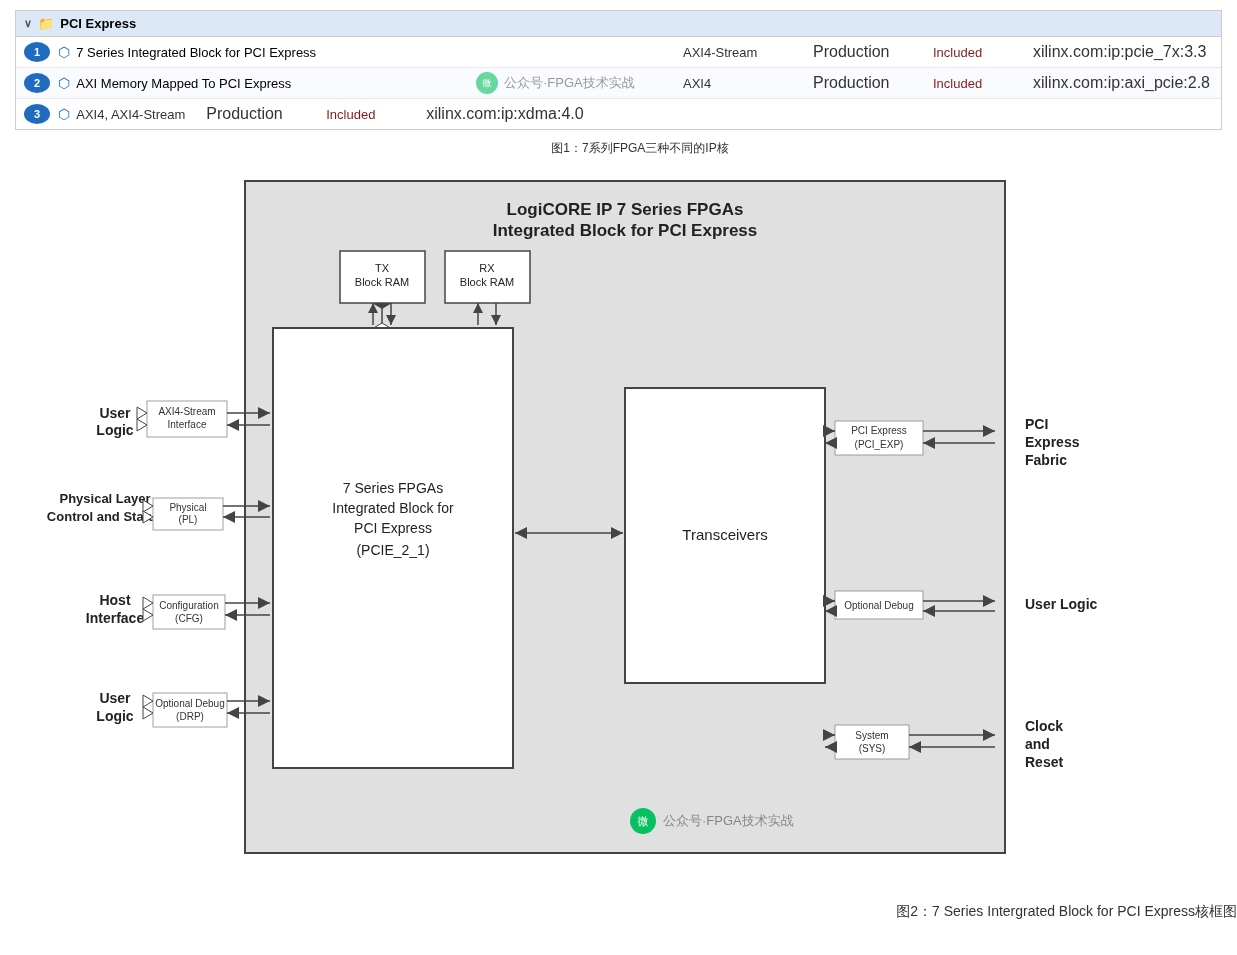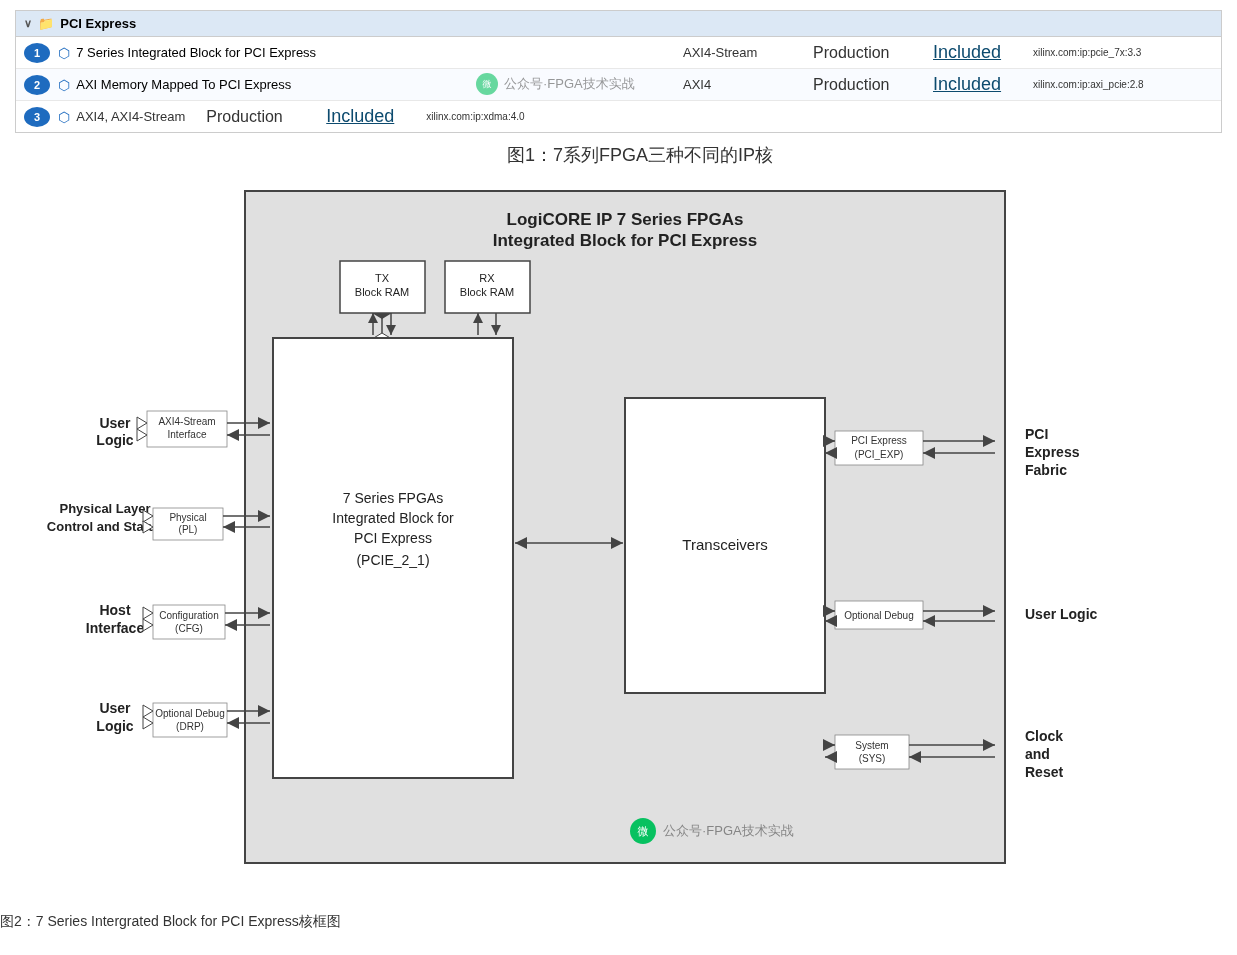--- a/index.html
+++ b/index.html
@@ -73,27 +73,26 @@
       font-size: 13px;
       color: #333;
     }
     .row-status {
       width: 120px;
       font-size: 16px;
       color: #333;
     }
     .row-license {
       width: 100px;
-      font-size: 18px;
-      color: #0c4a6e;
-      text-decoration: underline;
+      font-size: 13px;
+      color: #7f1d1d;
     }
     .row-id {
       width: 180px;
-      font-size: 10px;
+      font-size: 16px;
       color: #333;
     }
 
     
     .watermark {
       position: absolute;
       pointer-events: none;
       opacity: 0.6;
       z-index: 10;
       display: flex;
@@ -110,21 +109,21 @@
       display: flex;
       align-items: center;
       justify-content: center;
       color: white;
       font-size: 12px;
     }
 
     
     .caption {
       text-align: center;
-      font-size: 18px;
+      font-size: 12px;
       color: #333;
       margin: 8px 0 16px 0;
       padding-left: 43px;
     }
 
     
     .diagram-wrapper {
       position: relative;
       margin: 0 15px;
     }
@@ -137,21 +136,21 @@
     
     .diagram-svg {
       position: absolute;
       left: 0;
       top: 0;
       width: 100%;
       height: 100%;
     }
 
     .caption2 {
-      text-align: left;
+      text-align: right;
       font-size: 14px;
       color: #333;
       margin: 10px 0 10px;
     }
   </style>
 </head>
 <body>
 
 <div class="table-section">
   <div class="table-header">

